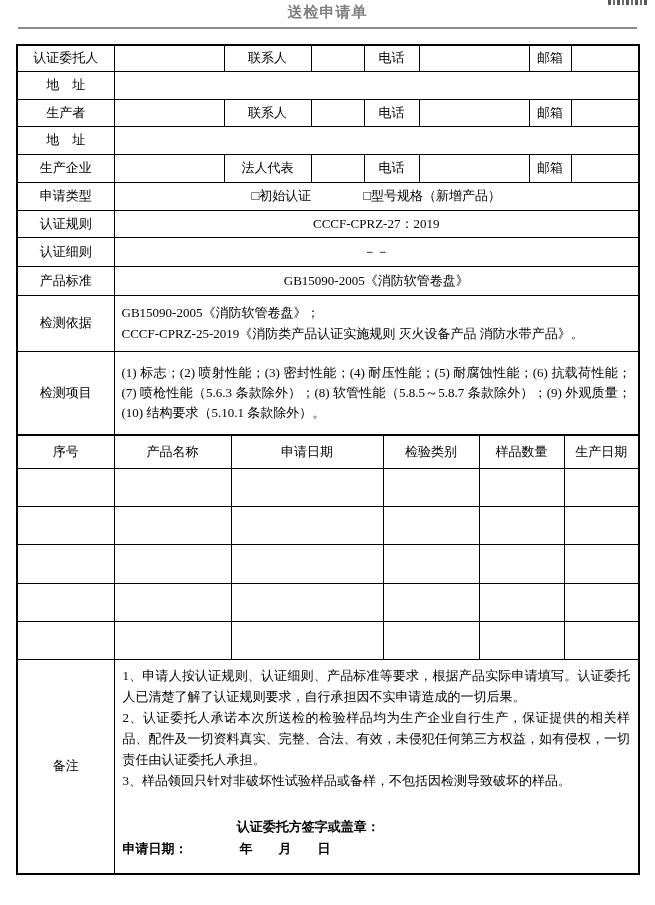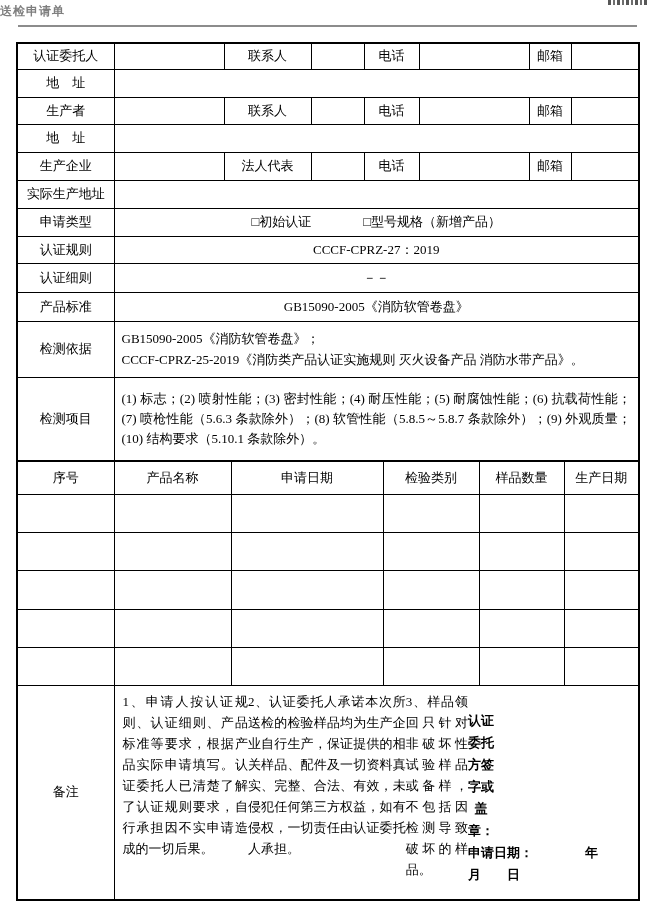--- a/index.html
+++ b/index.html
@@ -6,23 +6,24 @@
   #page {
     position:relative;
     width:655px; height:905px;
     background:#fff;
     color:#000;
     font-family:"Liberation Serif","DejaVu Serif",serif;
     overflow:hidden;
   }
   .doc-title {
     padding-top:3px;
+    text-align:center;
     font-family:"Liberation Sans","DejaVu Sans",sans-serif;
     font-weight:bold;
-    font-size:12px;
+    font-size:15px;
     letter-spacing:1px;
     color:#7f7f7f;
   }
   .title-rule {
     border:none;
     border-top:2px solid #8c8c8c;
     margin:5px 18px 0 18px;
   }
   .corner-artifact {
     position:absolute; top:0; right:7px;
@@ -48,21 +49,21 @@
   }
   td.lbl { text-align:center; padding:0 2px; }
   td.ctr { text-align:center; }
   td.lft { text-align:left; padding:2px 7px; }
   td.justify { text-align:justify; line-height:20px; padding:3px 7px; }
   .opt { white-space:nowrap; }
   .opt1 { margin-right:52px; }
   .basis-line { line-height:21px; }
   td.remarks-content { vertical-align:top; padding:0; }
   .remarks-flex {
-    display:flex; flex-direction:row;
+    display:flex; flex-direction:column;
     height:213px; box-sizing:border-box;
     padding:5px 8px 13px 8px;
   }
   .remark-item { text-align:justify; line-height:21px; }
   .sig-block { margin-top:auto; font-weight:bold; }
   .sig-line1 { text-align:center; padding-right:136px; line-height:22px; }
   .sig-line2 { text-align:left; padding-right:14px; line-height:22px; }
 </style>
 </head>
 <body>
@@ -115,24 +116,20 @@
     </tr>
     <tr style="height:28px">
       <td class="lbl">生产企业</td>
       <td></td>
       <td class="lbl">法人代表</td>
       <td></td>
       <td class="lbl">电话</td>
       <td></td>
       <td class="lbl">邮箱</td>
       <td></td>
-    </tr>
-    <tr style="height:28px">
-      <td class="lbl">实际生产地址</td>
-      <td colspan="7"></td>
     </tr>
     <tr style="height:28px">
       <td class="lbl">申请类型</td>
       <td colspan="7" class="ctr">
         <span class="opt opt1">□初始认证</span><span class="opt">□型号规格（新增产品）</span>
       </td>
     </tr>
     <tr style="height:27px">
       <td class="lbl">认证规则</td>
       <td colspan="7" class="ctr">CCCF-CPRZ-27：2019</td>

